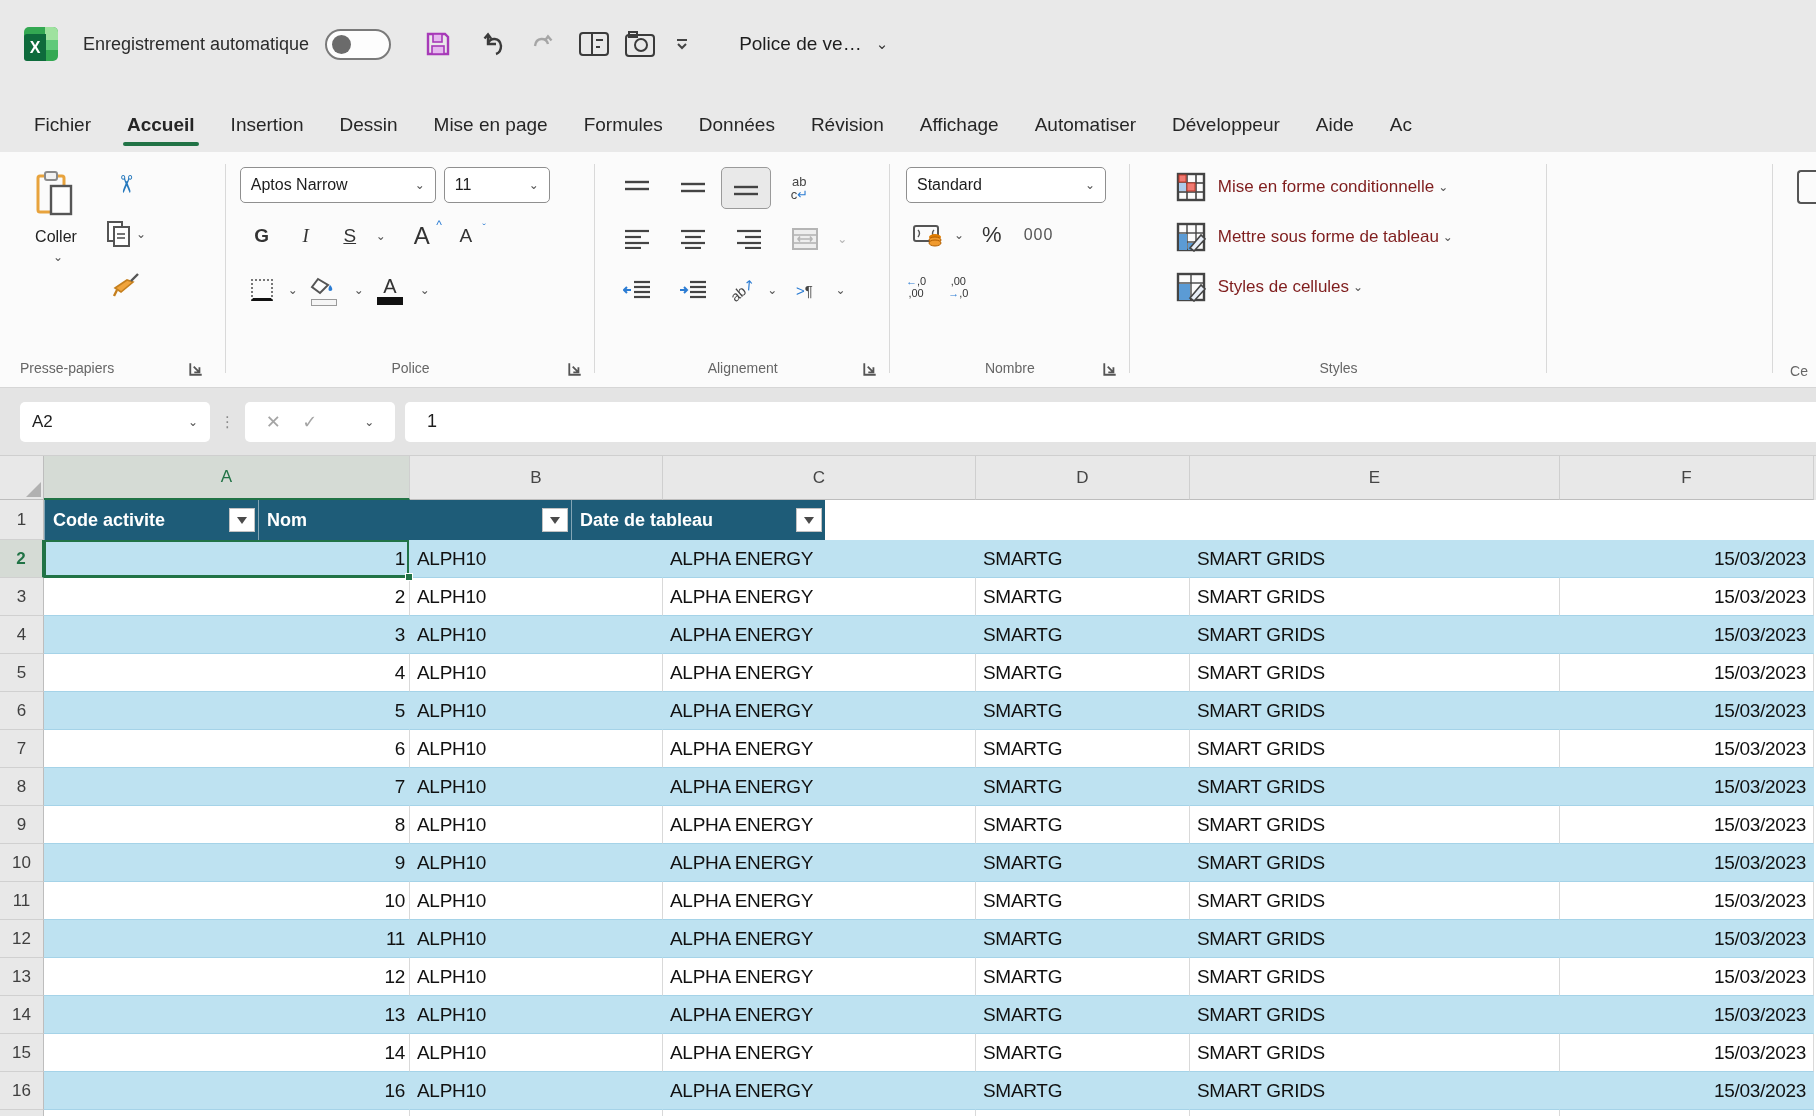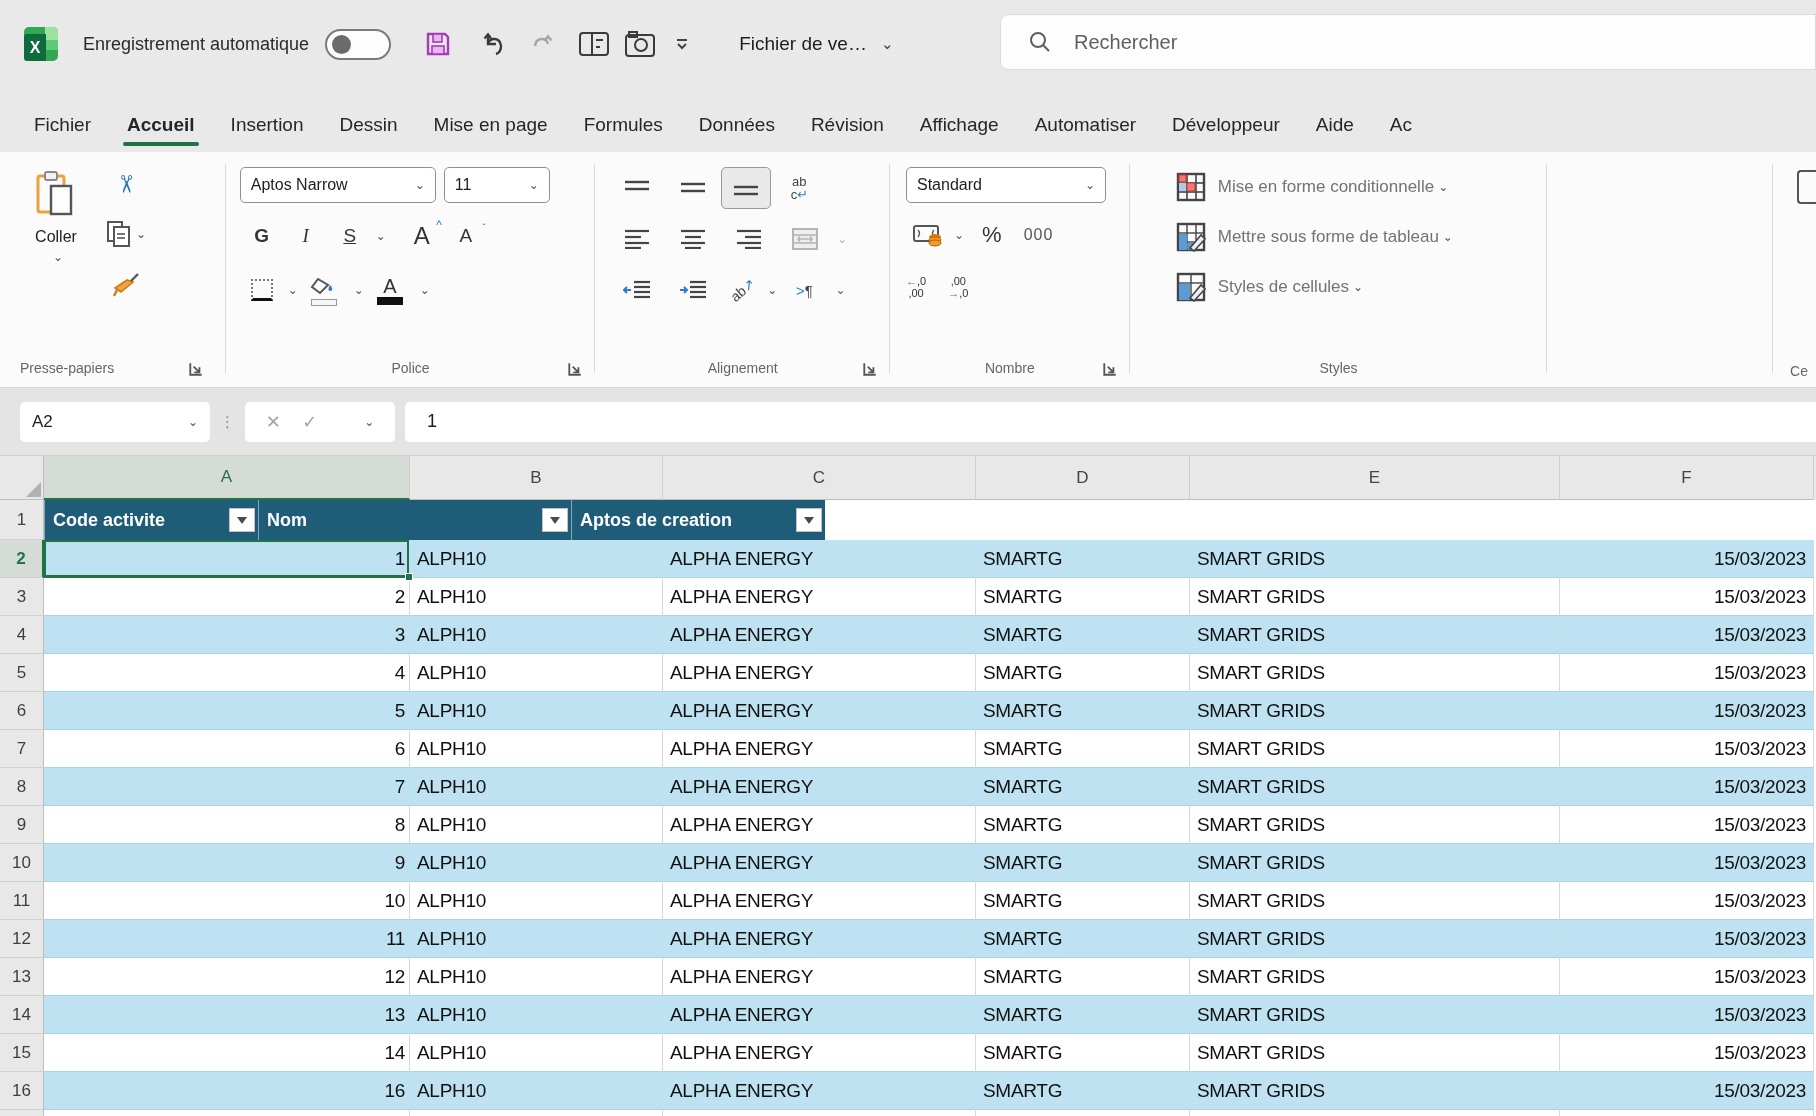--- a/index.html
+++ b/index.html
@@ -67,21 +67,21 @@
   .g-num { width:240px; padding-left:16px; }
   .numfmt { width:200px; }
   .pct { font-size:22px; color:#333; }
   .th000 { font-size:16px; color:#555; letter-spacing:1px; }
   .decbtn { font-size:11px; color:#333; line-height:1.05; text-align:center; }
   .decbtn b { color:#2b7cd3; font-weight:normal; }
 
   
   .g-styles { width:418px; padding-left:46px; }
   .stbtn { display:flex; align-items:center; height:50px; }
-  .stbtn .lbl { font-size:17px; color:#737373; margin-left:12px; white-space:nowrap; }
+  .stbtn .lbl { font-size:17px; color:#7f1d1d; margin-left:12px; white-space:nowrap; }
   .g-empty { width:226px; }
   .g-cells { width:43px; overflow:hidden; }
   .g-cells::after { display:none; }
   .partial-big-icon { position:absolute; left:24px; top:18px; width:40px; height:34px; border:2px solid #555; border-radius:4px 0 0 4px; border-right:none; }
   .g-cells .glabel { position:absolute; left:17px; bottom:8px; font-size:14px; color:#666; }
 
   
   .fbar { height:68px; background:#e4e4e4; display:flex; align-items:center; border-bottom:1px solid #cfcfcf; }
   .namebox { margin-left:20px; width:190px; height:40px; background:#fff; border-radius:5px; display:flex; align-items:center; padding:0 12px; }
   .namebox .txt { font-size:17px; color:#1d1d1d; }
@@ -170,29 +170,22 @@
         <rect x="4" y="1" width="8" height="5" fill="none" stroke="#3b3b3b" stroke-width="2"></rect>
         <circle cx="16" cy="14" r="6" fill="none" stroke="#3b3b3b" stroke-width="2"></circle>
       </svg>
   </div>
   <div class="qat-btn" style="margin-left:8px;">
     <svg width="16" height="12" viewBox="0 0 16 12">
         <line x1="3" y1="2" x2="13" y2="2" stroke="#444" stroke-width="2"></line>
         <path d="M4 6 L8 10 L12 6" fill="none" stroke="#444" stroke-width="2"></path>
       </svg>
   </div>
-  <span class="doc-title">Fichier de ve…</span>
+  <span class="doc-title">Police de ve…</span>
   <span class="doc-title-chev">⌄</span>
-  <div class="searchbox">
-    <svg class="mag" width="24" height="24" viewBox="0 0 24 24">
-        <circle cx="10" cy="10" r="7" fill="none" stroke="#5f5f5f" stroke-width="2"></circle>
-        <line x1="15" y1="15" x2="21" y2="21" stroke="#5f5f5f" stroke-width="2"></line>
-      </svg>
-    <span class="ph">Rechercher</span>
-  </div>
 </div>
 
 <div class="tabrow" id="tabs-row">
     <div class="tab">Fichier</div>
     <div class="tab active">Accueil</div>
     <div class="tab">Insertion</div>
     <div class="tab">Dessin</div>
     <div class="tab">Mise en page</div>
     <div class="tab">Formules</div>
     <div class="tab">Données</div>
@@ -512,21 +505,21 @@
           <div class="tri"></div>
         </div>
       </div>
       <div class="hcell" style="width: 313px; background: rgb(30, 92, 120);">
         <span>Nom</span>
         <div class="filterbtn">
           <div class="tri"></div>
         </div>
       </div>
       <div class="hcell" style="width: 254px; background: rgb(30, 92, 120);">
-        <span>Aptos de creation</span>
+        <span>Date de tableau</span>
         <div class="filterbtn">
           <div class="tri"></div>
         </div>
       </div>
     </div>
   <div id="datarows">
       <div class="drow band">
         <div class="rowhdr sel">2</div>
         <div class="dcell num selcell" style="width: 366px;">1<div class="handle"></div></div>
         <div class="dcell" style="width: 253px;">ALPH10</div>

